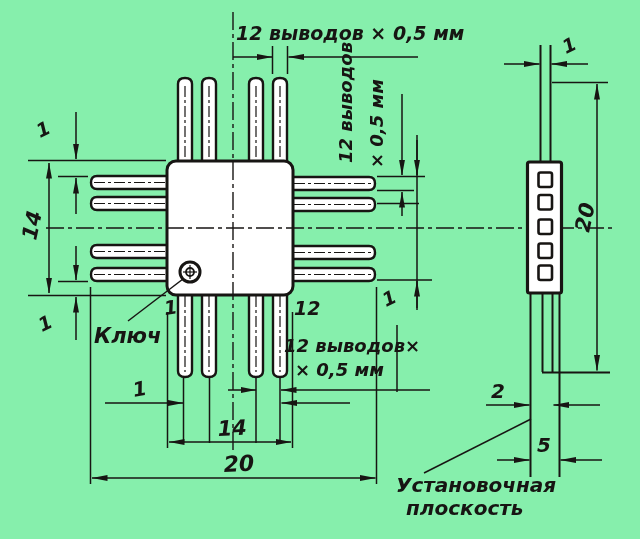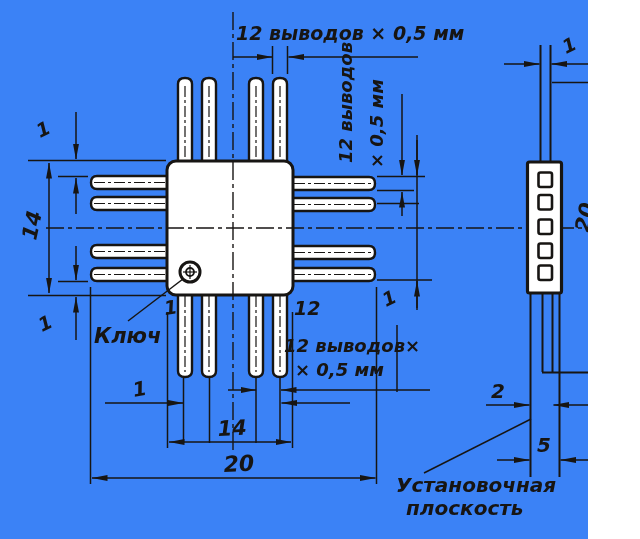--- a/index.html
+++ b/index.html
@@ -1,16 +1,16 @@
 <!DOCTYPE html>
 <html><head>
 <meta charset="utf-8">
 <style>
   html,body{margin:0;padding:0;background:#ffffff;}
-  .stage{position:relative;width:588px;height:539px;background:#3b82f6;overflow:hidden;}
+  .stage{position:relative;width:640px;height:539px;background:#86efac;overflow:hidden;}
   svg{display:block;}
   .ink{stroke:#171513;fill:none;}
   .fillwhite{fill:#ffffff;}
   text{font-family:"DejaVu Sans",sans-serif;font-style:italic;font-weight:bold;fill:#171513;}
   .t19{font-size:19px;} .t18{font-size:18px;} .t20{font-size:20px;} .t21{font-size:21px;} .t22{font-size:22px;}
 </style>
 </head>
 <body>
 
 <div class="stage">

